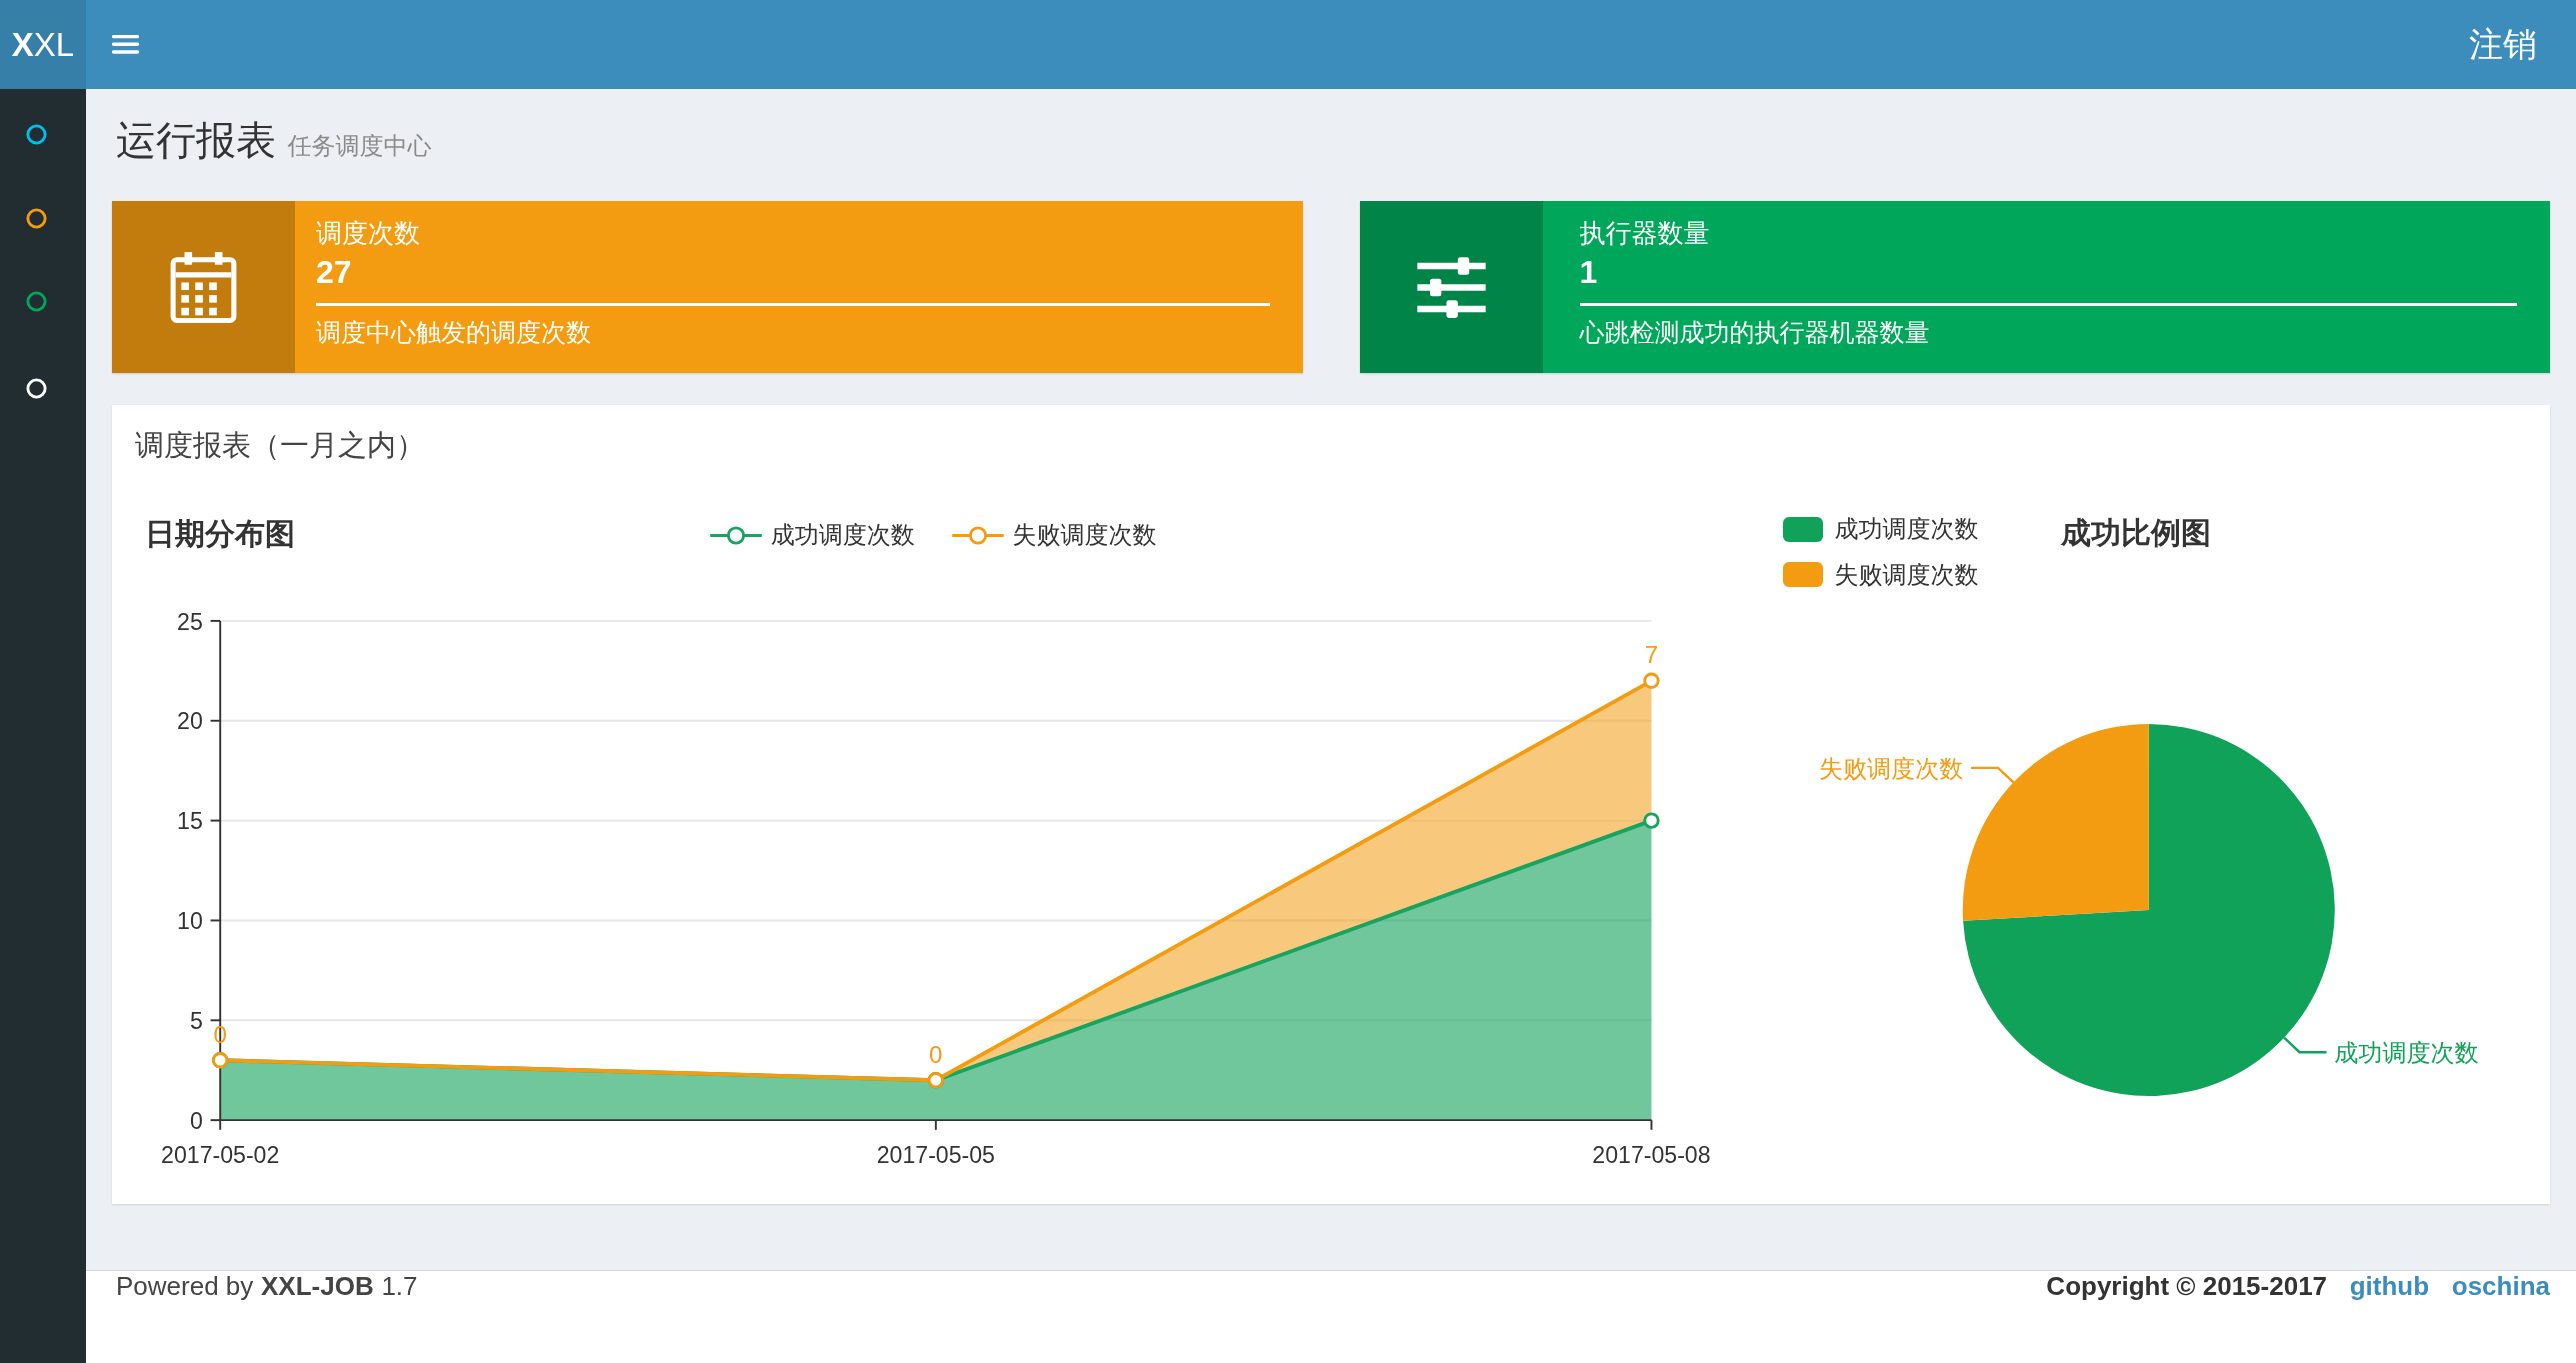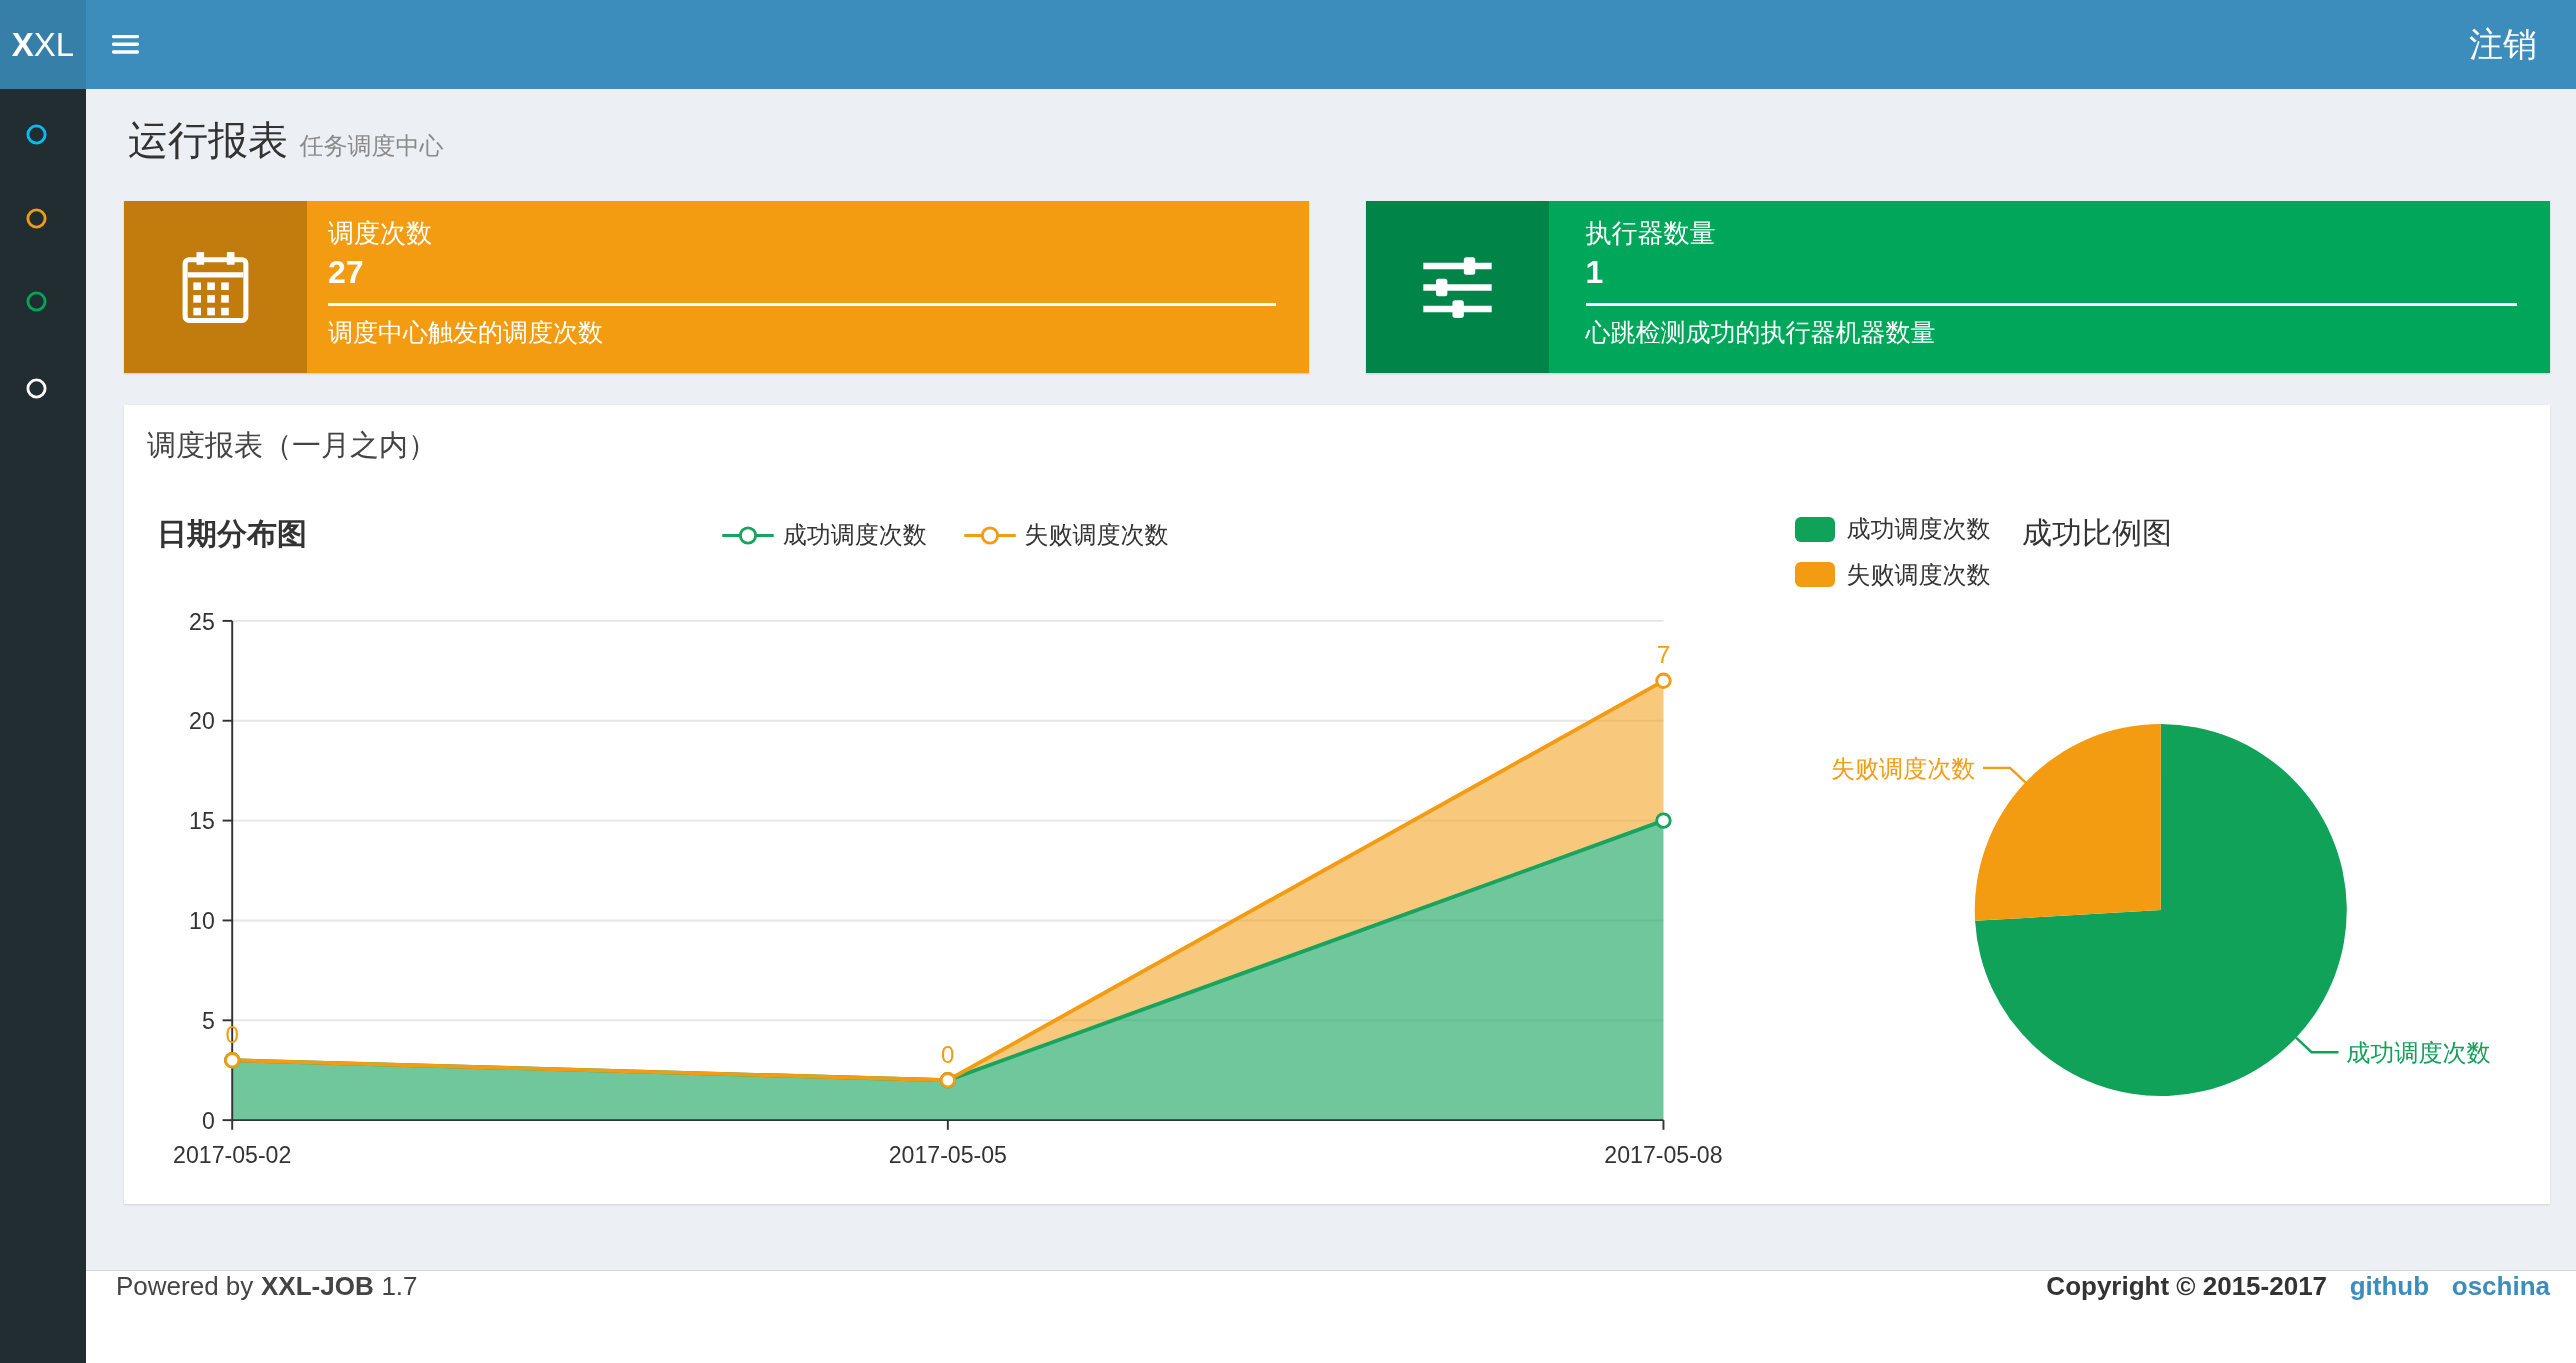--- a/index.html
+++ b/index.html
@@ -16,21 +16,21 @@
   .logo{width:86px;background:var(--logo-bg);color:#fff;font-size:33px;font-weight:300;display:flex;align-items:center;justify-content:center;}
   .logo b{font-weight:700;}
   .nav-toggle{width:79px;display:flex;align-items:center;justify-content:center;cursor:pointer;}
   .logout{margin-left:auto;display:flex;align-items:center;padding:0 39px;color:#ffffff;font-size:34px;text-decoration:none;cursor:pointer;}
 
   
   .sidebar{position:absolute;left:0;top:89px;width:86px;height:1275px;background:var(--sidebar-bg);}
   .sidebar-item{position:absolute;left:25px;width:23px;height:23px;cursor:pointer;}
 
   
-  .main{position:absolute;left:86px;top:89px;width:2490px;height:1275px;background:var(--content-bg);padding-left:12px;}
+  .main{position:absolute;left:86px;top:89px;width:2490px;height:1275px;background:var(--content-bg);}
   .page-header{height:112px;padding:27px 0 0 30px;color:#333;}
   .page-header h1{margin:0;font-size:40px;font-weight:400;line-height:48px;}
   .page-header small{font-size:24px;color:#8a8a8a;font-weight:400;margin-left:11.6px;}
 
   
   .info-row{display:flex;gap:57px;margin:0 26px;}
   .info-box{flex:1;height:172px;display:flex;color:#fff;box-shadow:0 1px 1.9px rgba(0,0,0,0.15);}
   .info-icon{width:183px;background:rgba(0,0,0,0.2);display:flex;align-items:center;justify-content:center;flex:none;}
   .info-content{flex:1;padding:15.4px 33px 0 21px;min-width:0;}
   .info-label{font-size:26px;line-height:35px;}
@@ -40,21 +40,21 @@
 
   
   .panel{position:relative;margin:32px 26px 0;height:799px;background:#fff;box-shadow:0 1px 1.9px rgba(0,0,0,0.12);}
   .panel-title{position:absolute;left:23px;top:21px;font-size:29px;font-weight:500;color:#444;}
   .line-title{position:absolute;left:33px;top:109px;font-size:30px;font-weight:700;color:#333;}
   .line-legend{position:absolute;left:598px;top:114px;display:flex;gap:37px;align-items:center;}
   .legend-item{display:flex;align-items:center;gap:8.7px;font-size:24px;color:#333;cursor:pointer;}
   .pie-legend{position:absolute;left:1671px;top:108px;display:flex;flex-direction:column;gap:13.5px;}
   .pie-legend .legend-row{display:flex;align-items:center;gap:11.6px;font-size:24px;color:#333;cursor:pointer;}
   .swatch{width:40px;height:25px;border-radius:5.8px;background:#ccc;}
-  .pie-title{position:absolute;left:1898px;top:108px;font-size:30px;font-weight:400;color:#333;}
+  .pie-title{position:absolute;left:1949px;top:108px;font-size:30px;font-weight:700;color:#333;}
   .charts{position:absolute;left:0;top:0;}
   .charts text{font-family:"Liberation Sans","DejaVu Sans",sans-serif;}
   .charts .tick{font-size:24px;fill:#333;}
   .charts .plabel{font-size:25px;}
 
   
   .footer{position:absolute;left:0;bottom:0;width:100%;height:94px;background:#fff;border-top:1px solid #d2d6de;display:flex;align-items:flex-start;padding:0 26px 0 30px;font-size:26px;color:#444;}
   .footer b{color:#333;}
   .footer-right{margin-left:auto;}
   .footer-right a{color:var(--link-color);font-weight:700;text-decoration:none;margin-left:15.4px;cursor:pointer;}

